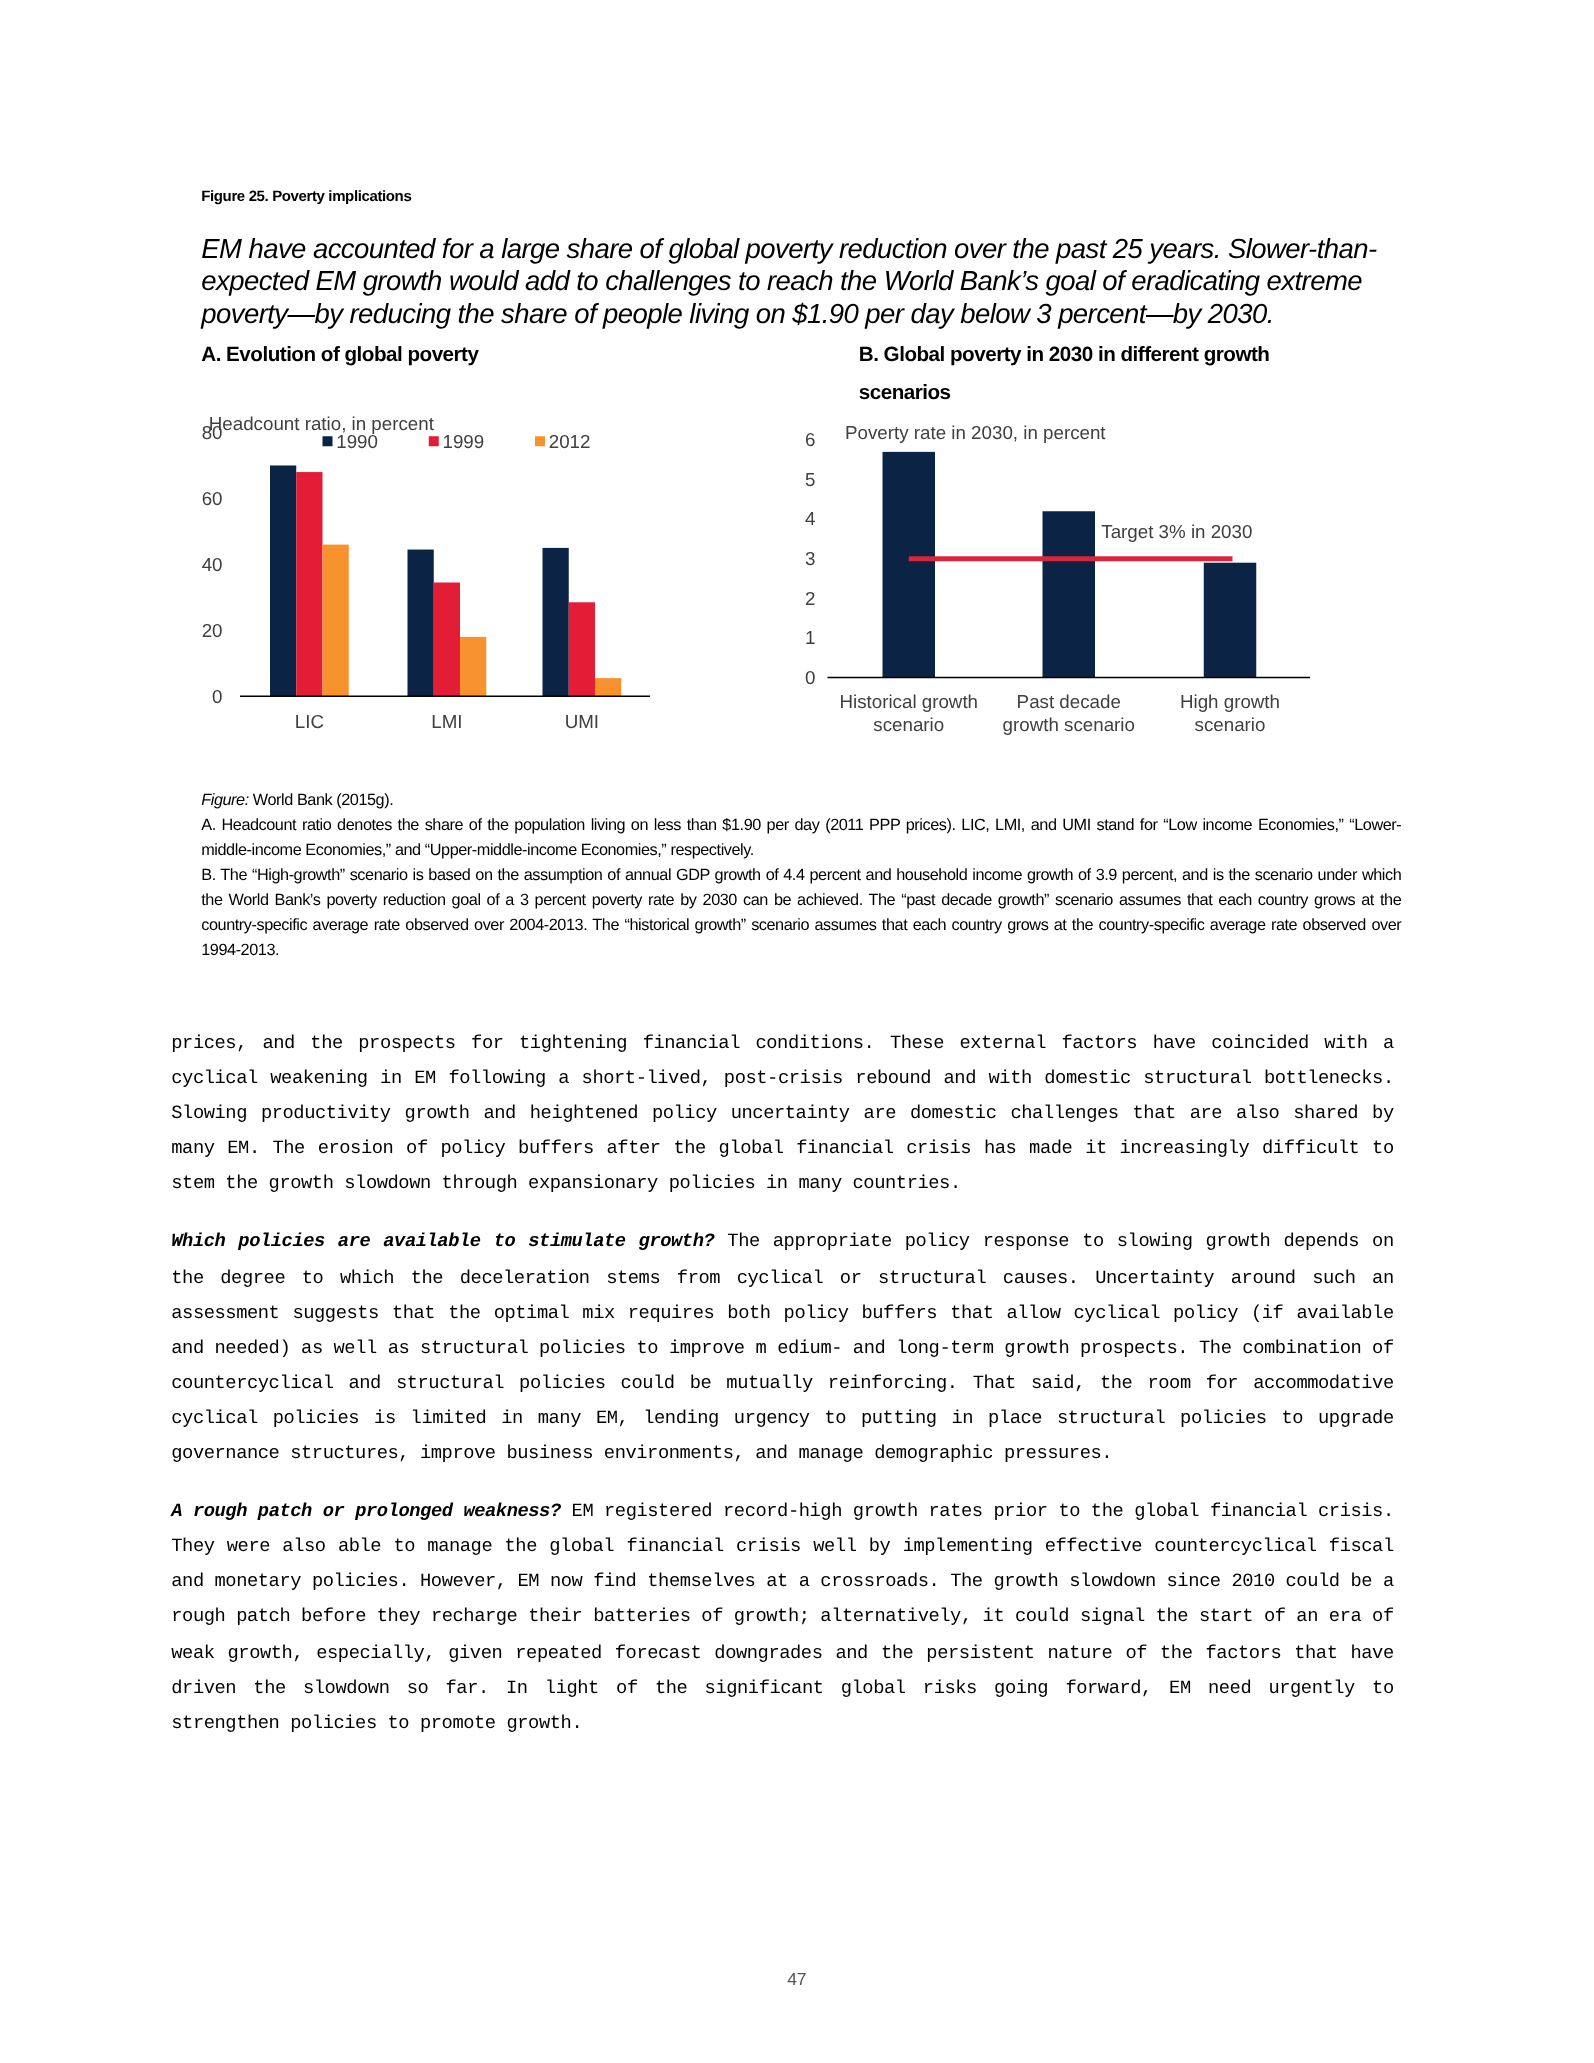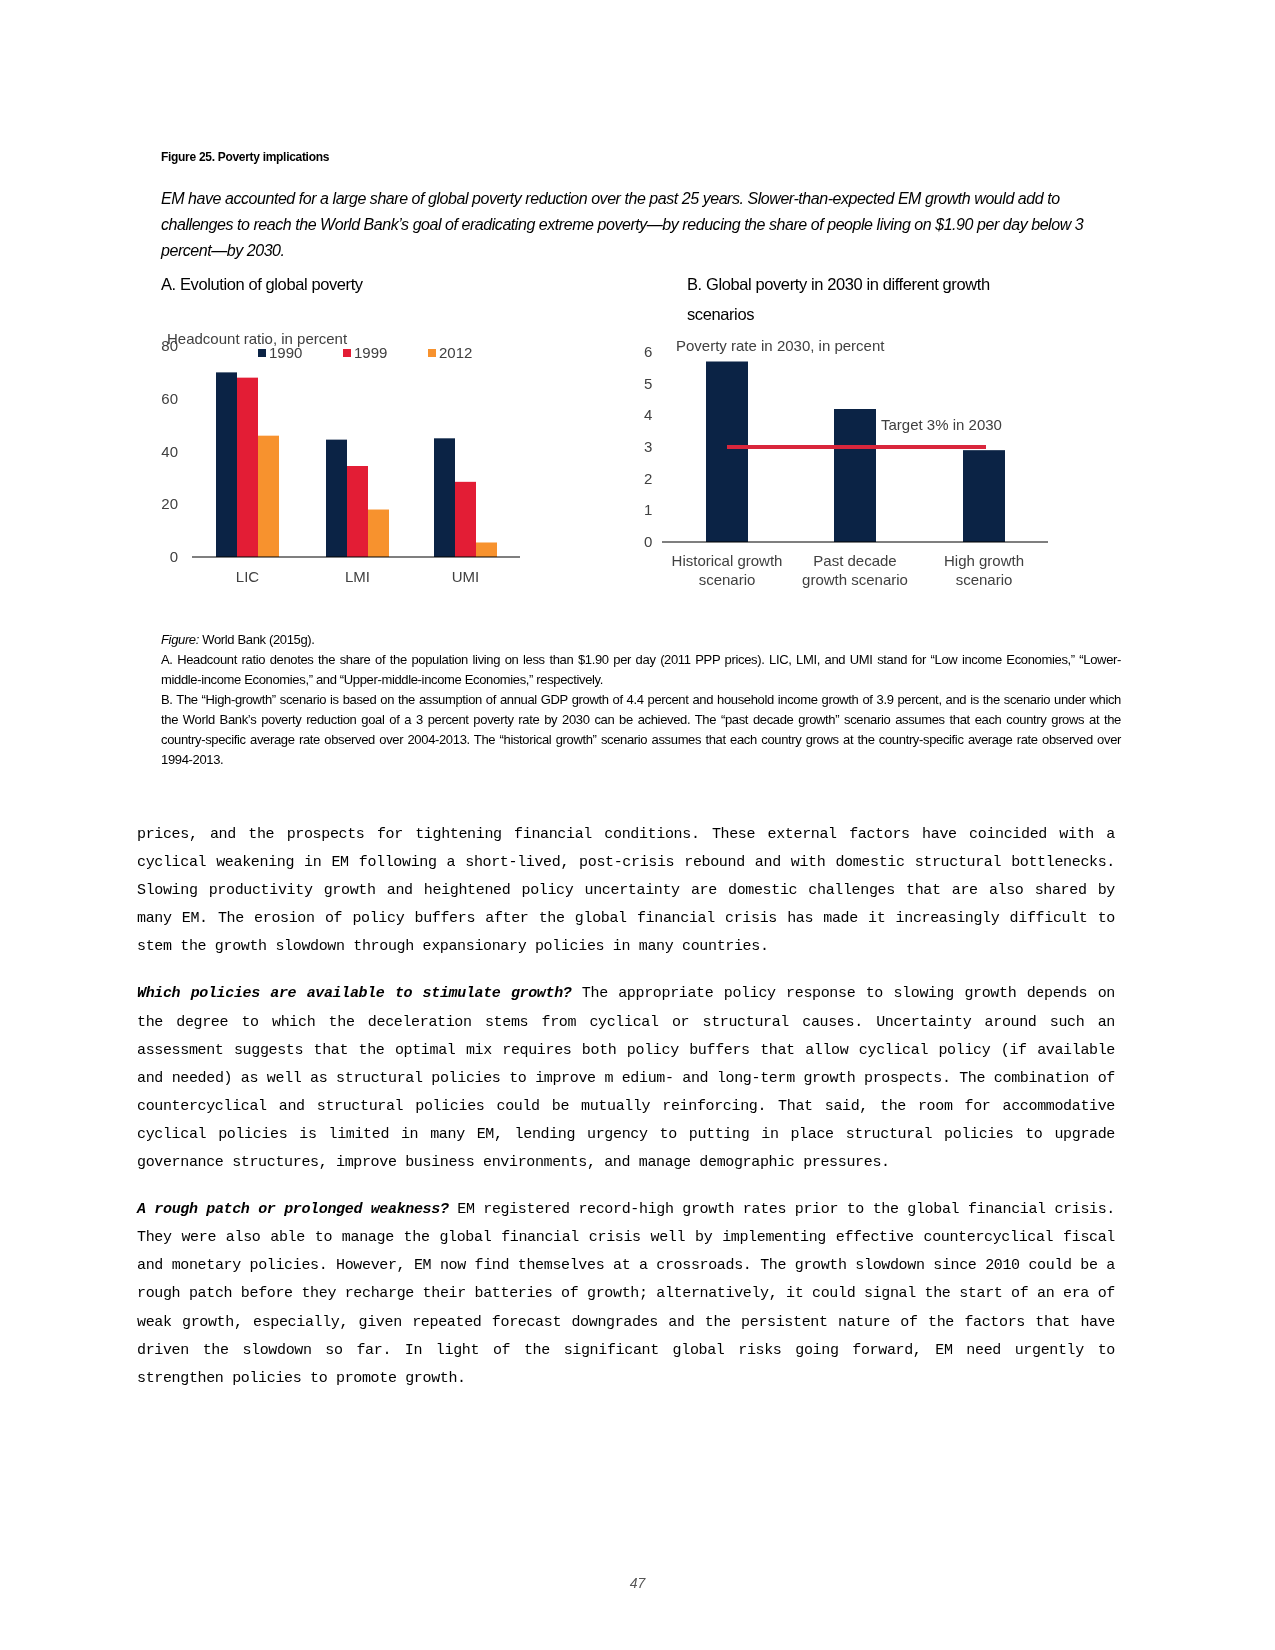--- a/index.html
+++ b/index.html
@@ -1,28 +1,28 @@
 <!DOCTYPE html>
 <html><head>
 <meta charset="utf-8">
 <style>
   html, body { margin: 0; padding: 0; background: #ffffff; }
   body { width: 1275px; height: 1650px; position: relative; overflow: hidden; color: #000; }
   .fig-title { position: absolute; left: 161px; top: 150px; font-family: "Liberation Sans", sans-serif; font-weight: bold; font-size: 12px; letter-spacing: -0.3px; }
-  .fig-sub { position: absolute; left: 161px; top: 186px; width: 960px; font-family: "Liberation Sans", sans-serif; font-style: italic; font-size: 16px; line-height: 26px; letter-spacing: -0.45px; }
-  .panel-title { position: absolute; font-family: "Liberation Sans", sans-serif; font-weight: normal; font-size: 16.5px; line-height: 30px; letter-spacing: -0.4px; }
+  .fig-sub { position: absolute; left: 161px; top: 186px; width: 960px; font-family: "Liberation Sans", sans-serif; font-style: italic; font-size: 22px; line-height: 26px; letter-spacing: -0.45px; }
+  .panel-title { position: absolute; font-family: "Liberation Sans", sans-serif; font-weight: bold; font-size: 16.5px; line-height: 30px; letter-spacing: -0.4px; }
   .chart-svg { position: absolute; font-family: "Liberation Sans", sans-serif; }
   .chart-svg text { fill: #404040; font-size: 15px; }
   .notes { position: absolute; left: 161px; top: 630px; width: 960px; font-family: "Liberation Sans", sans-serif; font-size: 13px; line-height: 20px; letter-spacing: -0.35px; }
   .notes p { margin: 0; text-align: justify; }
   .notes .src-label { font-style: italic; }
   .body-text { position: absolute; left: 137px; top: 821px; width: 978px; font-family: Liberation Mono, monospace; font-size: 15px; line-height: 28.1px; letter-spacing: -0.35px; }
   .body-text p { margin: 0 0 19px 0; text-align: justify; }
   .body-text .lead { font-weight: bold; font-style: italic; }
-  .page-num { position: absolute; left: 0; width: 1275px; top: 1575px; text-align: center; font-family: "Liberation Sans", sans-serif; font-size: 14px; color: #555; font-style: italic; }
+  .page-num { position: absolute; left: 0; width: 1275px; top: 1575px; text-align: center; font-family: "Liberation Sans", sans-serif; font-size: 14px; color: #555; }
 </style>
 </head>
 <body>
 
 <div class="fig-title">Figure 25. Poverty implications</div>
 <div class="fig-sub">EM have accounted for a large share of global poverty reduction over the past 25 years. Slower-than-expected EM growth would add to challenges to reach the World Bank’s goal of eradicating extreme poverty—by reducing the share of people living on $1.90 per day below 3 percent—by 2030.</div>
 
 <div class="panel-title" style="left:161px; top:269px;">A. Evolution of global poverty</div>
 <div class="panel-title" style="left:646px; top:269px;margin-left:41px;">
   <div>B. Global poverty in 2030 in different growth</div>

